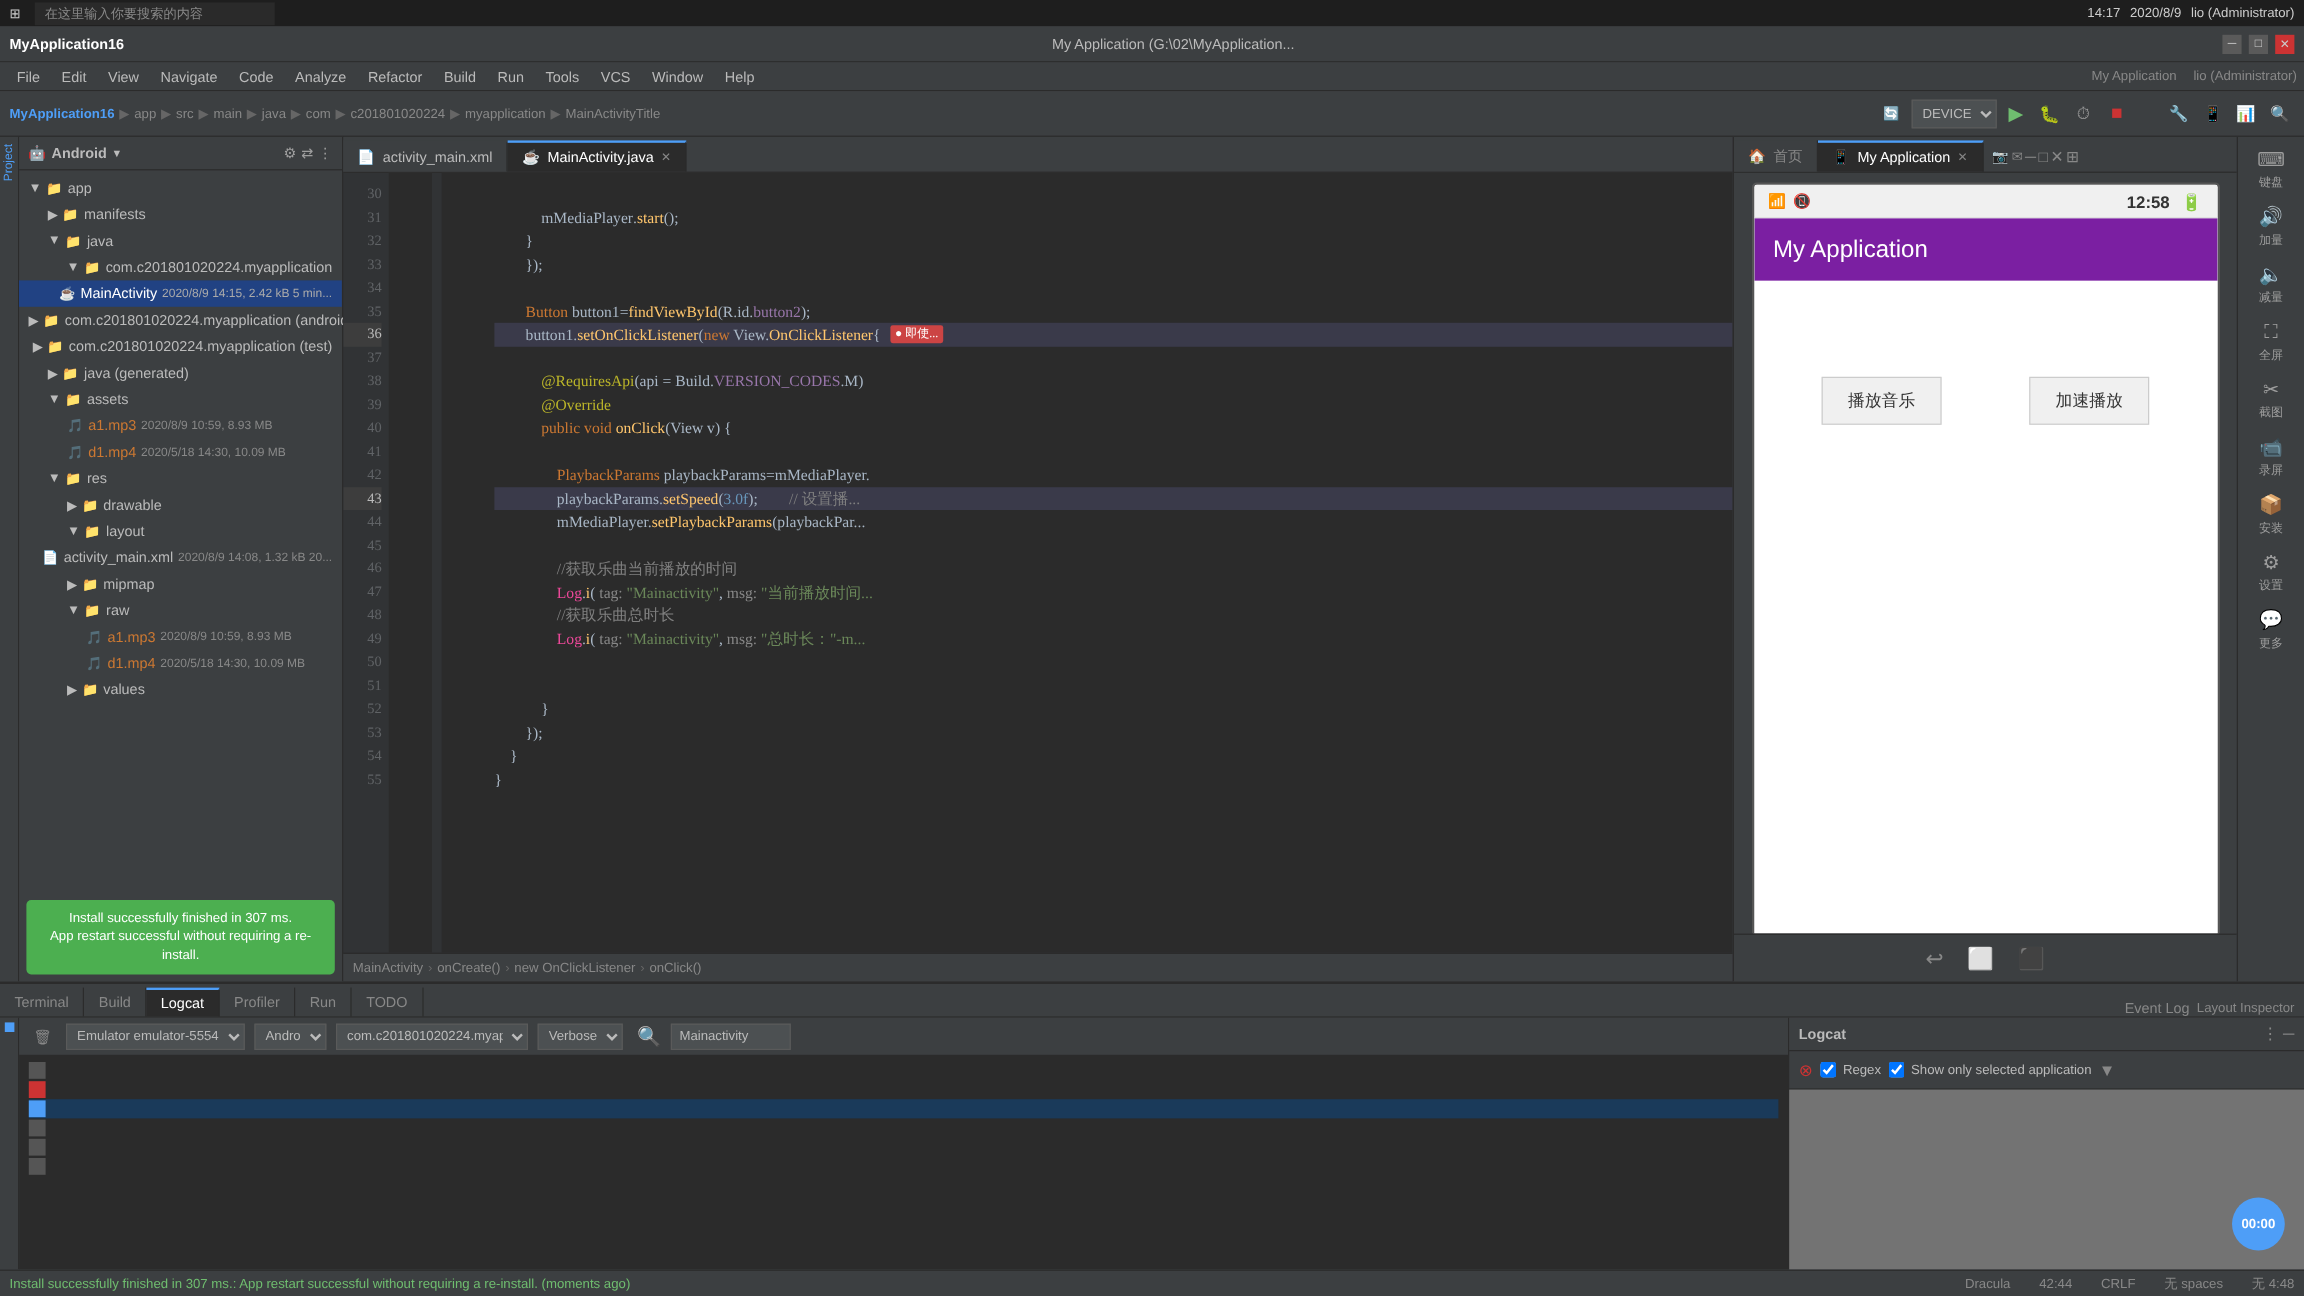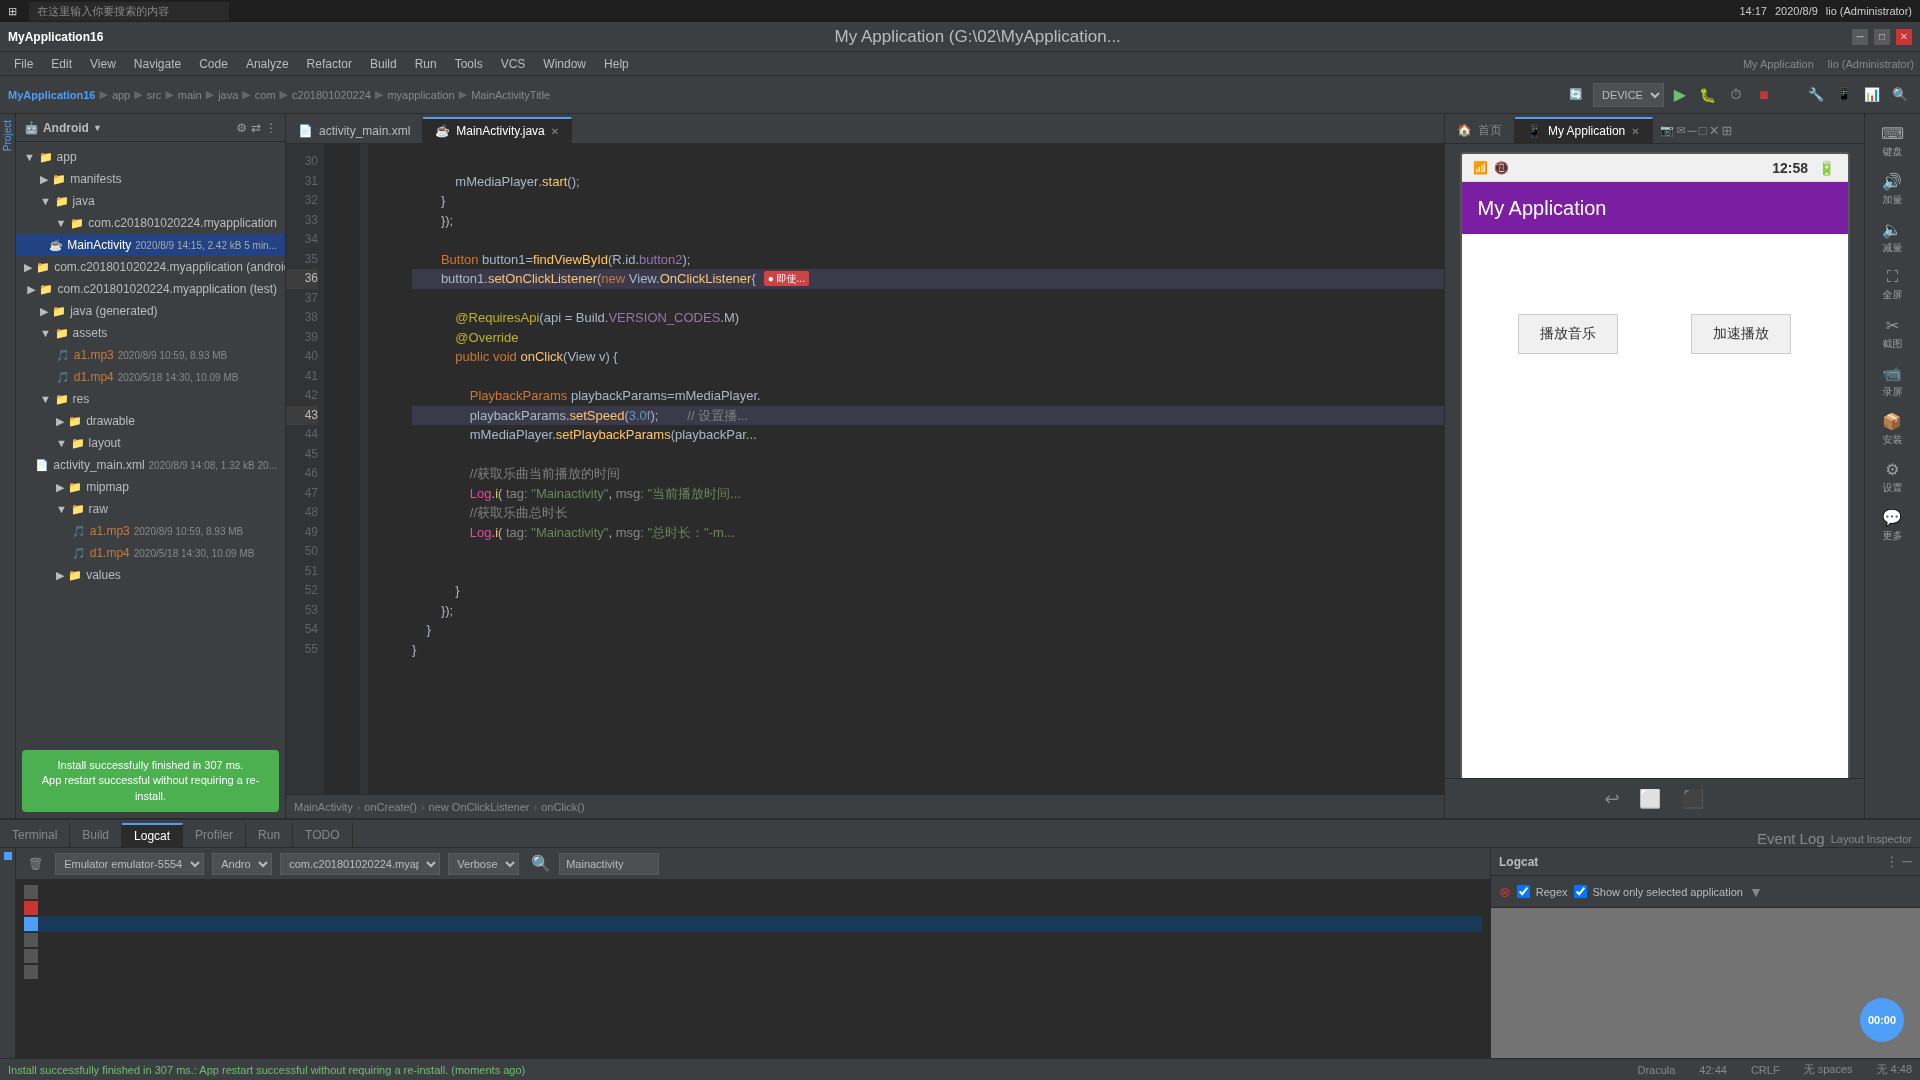--- a/index.html
+++ b/index.html
@@ -138,21 +138,21 @@
       color: #fff;
       border-top: 2px solid #4e9ef7;
     }
     .tab-close { font-size: 10px; color: #888; cursor: pointer; }
 
     
     .code-editor {
       flex: 1;
       display: flex;
       overflow: hidden;
-      font-family: Liberation Sans, sans-serif;
+      font-family: Liberation Serif, serif;
       font-size: 13px;
       gap: 36px;
     }
     .line-numbers {
       width: 38px;
       background: #313335;
       color: #606366;
       text-align: right;
       padding: 8px 6px 8px 0;
       user-select: none;
@@ -561,21 +561,21 @@
     <span>14:17</span>
     <span>2020/8/9</span>
     <span>lio (Administrator)</span>
   </div>
 </div>
 
 <div class="ide-titlebar">
   <div class="ide-titlebar-left">
     <span style="color:#fff;font-weight:600;">MyApplication16</span>
   </div>
-  <div style="color:#bbb;font-size:17px;">
+  <div style="color:#bbb;font-size:12px;">
     <span>My Application</span> (G:\02\MyApplication...
   </div>
   <div class="ide-titlebar-right">
     <button class="titlebar-btn">─</button>
     <button class="titlebar-btn">□</button>
     <button class="titlebar-btn" style="background:#cc3333;">✕</button>
   </div>
 </div>
 
 <div class="ide-menu">
@@ -1037,21 +1037,21 @@
         <span>Profiler</span>
       </div>
       <div class="bottom-tab">
         <span>Run</span>
       </div>
       <div class="bottom-tab">
         <span>TODO</span>
       </div>
       <span style="flex:1;"></span>
       <div style="display:flex;align-items:center;padding:0 8px;gap:6px;">
-        <span style="color:#888;font-size:15px;">Event Log</span>
+        <span style="color:#888;font-size:12px;">Event Log</span>
         <span style="color:#888;font-size:11px;">Layout Inspector</span>
       </div>
     </div>
 
     <div class="bottom-main">
 
       <div style="width:16px;background:#3c3f41;border-right:1px solid #2b2b2b;display:flex;flex-direction:column;align-items:center;padding:4px 0;gap:4px;">
         <div style="width:8px;height:8px;background:#4e9ef7;border-radius:50;cursor:pointer;"></div>
       </div>
 

